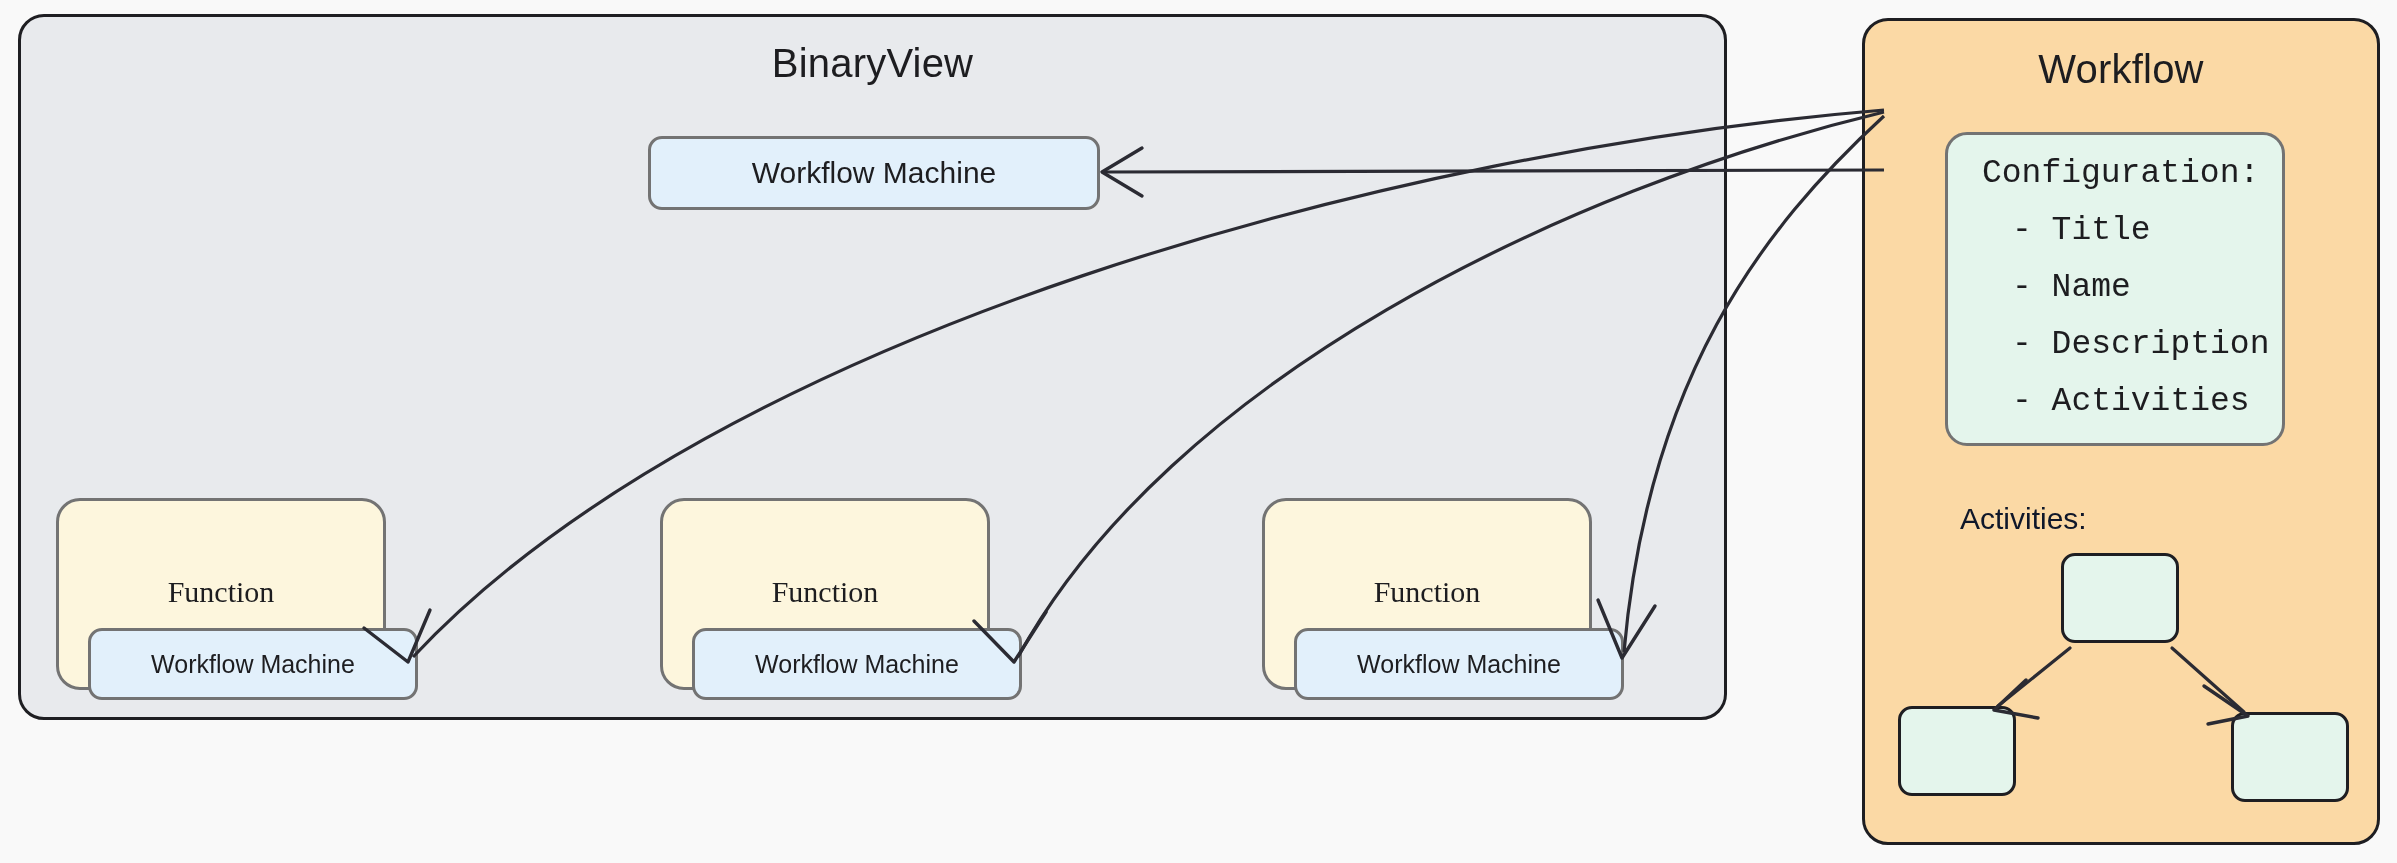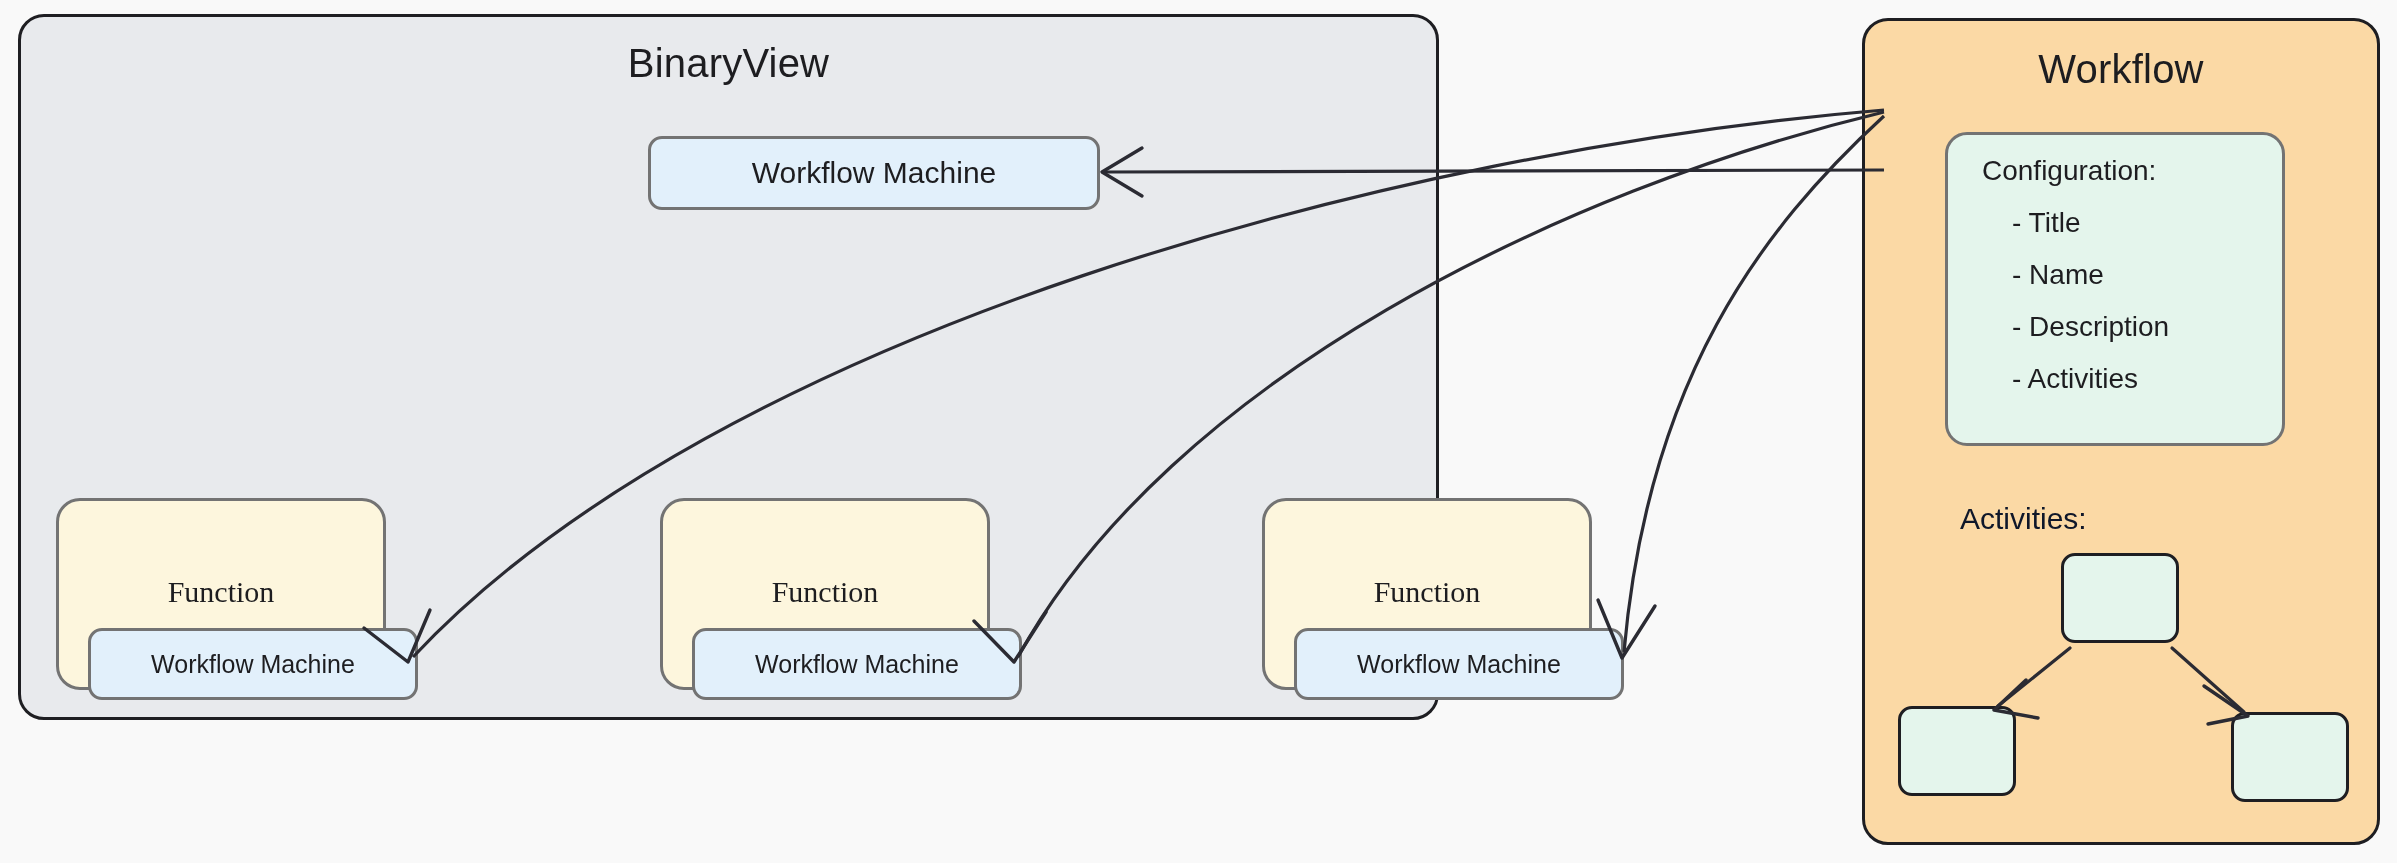--- a/index.html
+++ b/index.html
@@ -21,21 +21,21 @@
   
   .panel {
     position: absolute;
     box-sizing: border-box;
     border: 3px solid #1e1e22;
     border-radius: 26px;
   }
   #binaryview-panel {
     left: 18px;
     top: 14px;
-    width: 1421px;
+    width: 1709px;
     height: 706px;
     background: #e8eaed;
     z-index: 1;
   }
   #workflow-panel {
     left: 1862px;
     top: 18px;
     width: 518px;
     height: 827px;
     background: #fbd9a5;
@@ -124,25 +124,26 @@
     border-radius: 22px;
     display: block;
     z-index: 3;
   }
   .config-list {
     margin: 0;
     padding: 22px 0 0 34px;
     list-style: none;
   }
   .config-list li {
-    font-size: 28px;
+    font-size: 33px;
     color: #1d1d20;
     line-height: 1;
     margin-bottom: 24px;
     white-space: nowrap;
+    font-family: Liberation Mono, monospace;
   }
   .config-list li.indent { padding-left: 30px; }
 
   
   #activities-label {
     position: absolute;
     left: 1960px;
     top: 502px;
     font-size: 30px;
     color: #0f172a;

